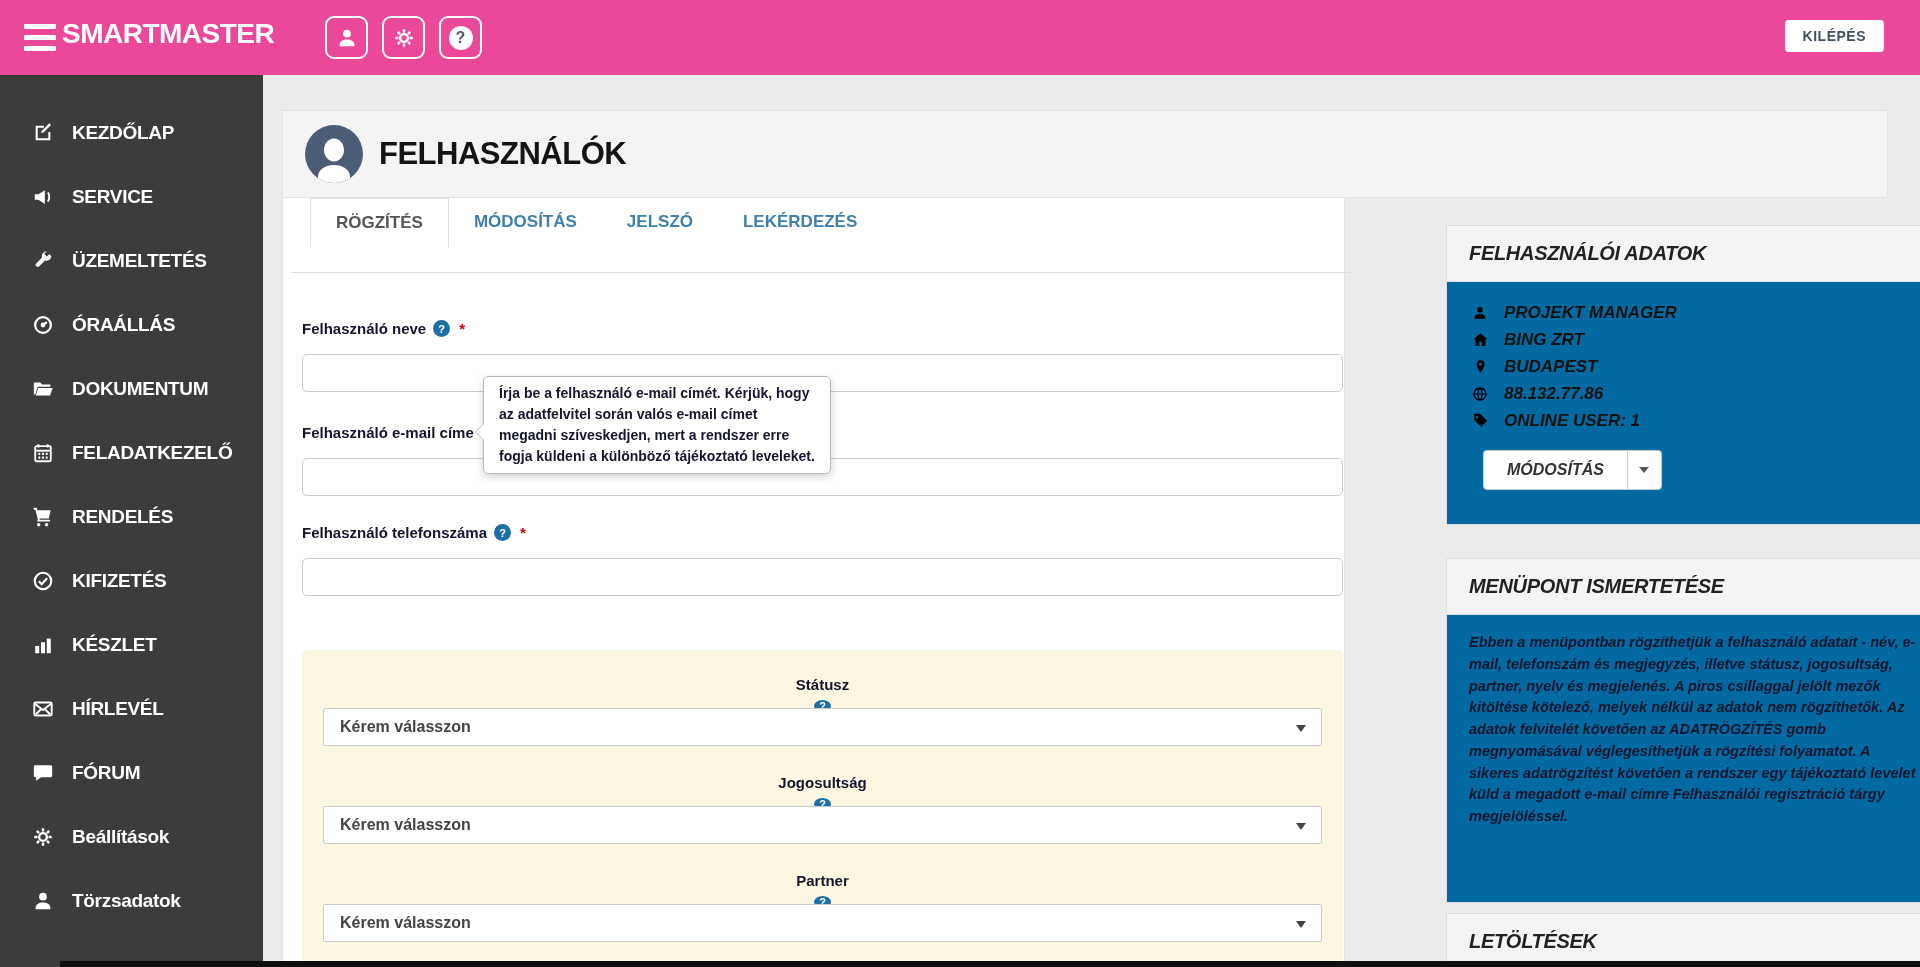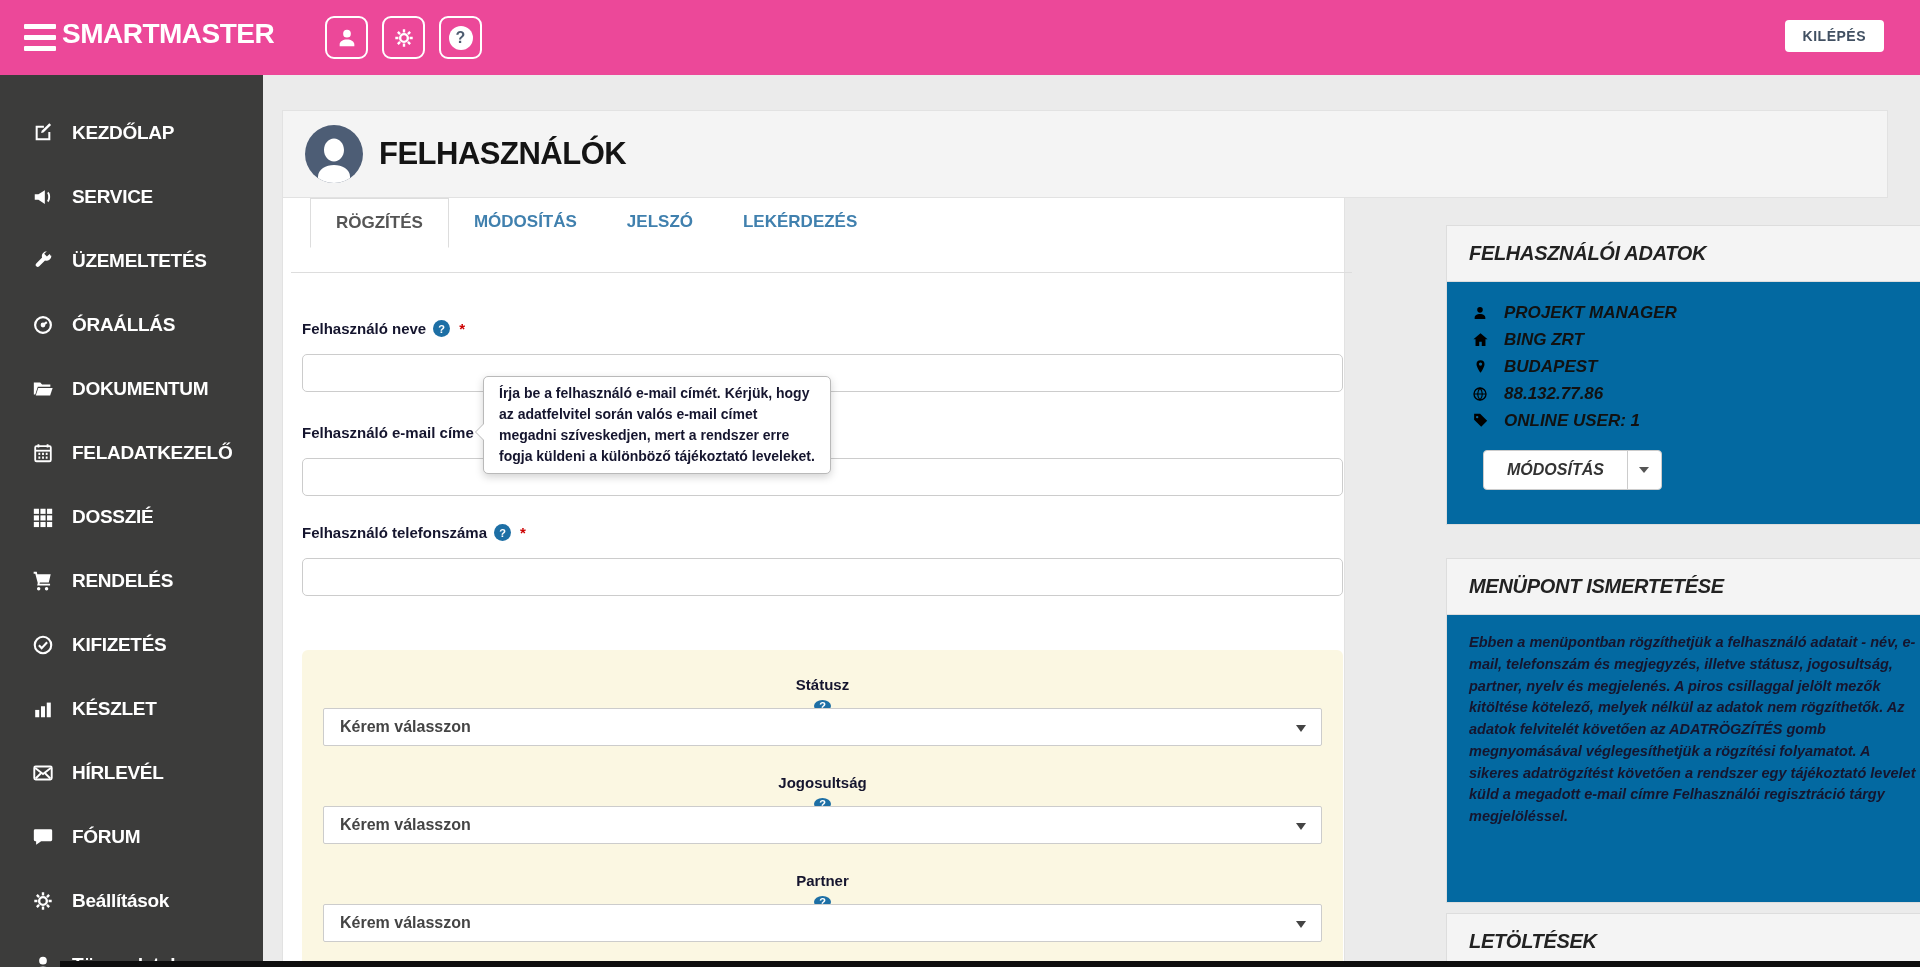--- a/index.html
+++ b/index.html
@@ -155,36 +155,20 @@
           <rect x="3.5" y="4.5" width="17" height="16.5" rx="1.5"></rect>
           <path d="M3.5 9.5h17"></path>
           <path d="M7 13h2M11 13h2M15 13h2M7 17h2M11 17h2M15 17h2" stroke-width="2.4"></path>
         </svg>
       </span>
     <span class="slabel">FELADATKEZELŐ</span>
   </div>
   <div class="side-item">
     <span class="sicon">
         <svg width="22" height="22" viewBox="0 0 24 24" fill="currentColor">
-          <rect x="2" y="3" width="5.6" height="5.6"></rect>
-          <rect x="9.2" y="3" width="5.6" height="5.6"></rect>
-          <rect x="16.4" y="3" width="5.6" height="5.6"></rect>
-          <rect x="2" y="10.2" width="5.6" height="5.6"></rect>
-          <rect x="9.2" y="10.2" width="5.6" height="5.6"></rect>
-          <rect x="16.4" y="10.2" width="5.6" height="5.6"></rect>
-          <rect x="2" y="17.4" width="5.6" height="5.6"></rect>
-          <rect x="9.2" y="17.4" width="5.6" height="5.6"></rect>
-          <rect x="16.4" y="17.4" width="5.6" height="5.6"></rect>
-        </svg>
-      </span>
-    <span class="slabel">DOSSZIÉ</span>
-  </div>
-  <div class="side-item">
-    <span class="sicon">
-        <svg width="22" height="22" viewBox="0 0 24 24" fill="currentColor">
           <path d="M7.3 18.6a1.9 1.9 0 1 0 1.9 1.9 1.9 1.9 0 0 0-1.9-1.9zm8.6 0a1.9 1.9 0 1 0 1.9 1.9 1.9 1.9 0 0 0-1.9-1.9zM5.8 4.5 5.2 2H1.8v2h1.8l2.7 10.2-.7 2.8h14.1v-2H8.2l.4-1.5h9.7l2.1-9z"></path>
         </svg>
       </span>
     <span class="slabel">RENDELÉS</span>
   </div>
   <div class="side-item">
     <span class="sicon">
         <svg width="22" height="22" viewBox="0 0 24 24" fill="none" stroke="currentColor" stroke-width="2.3">
           <circle cx="12" cy="12" r="9"></circle>
           <path d="M7.5 12.4l3 3 6-6.4"></path>

